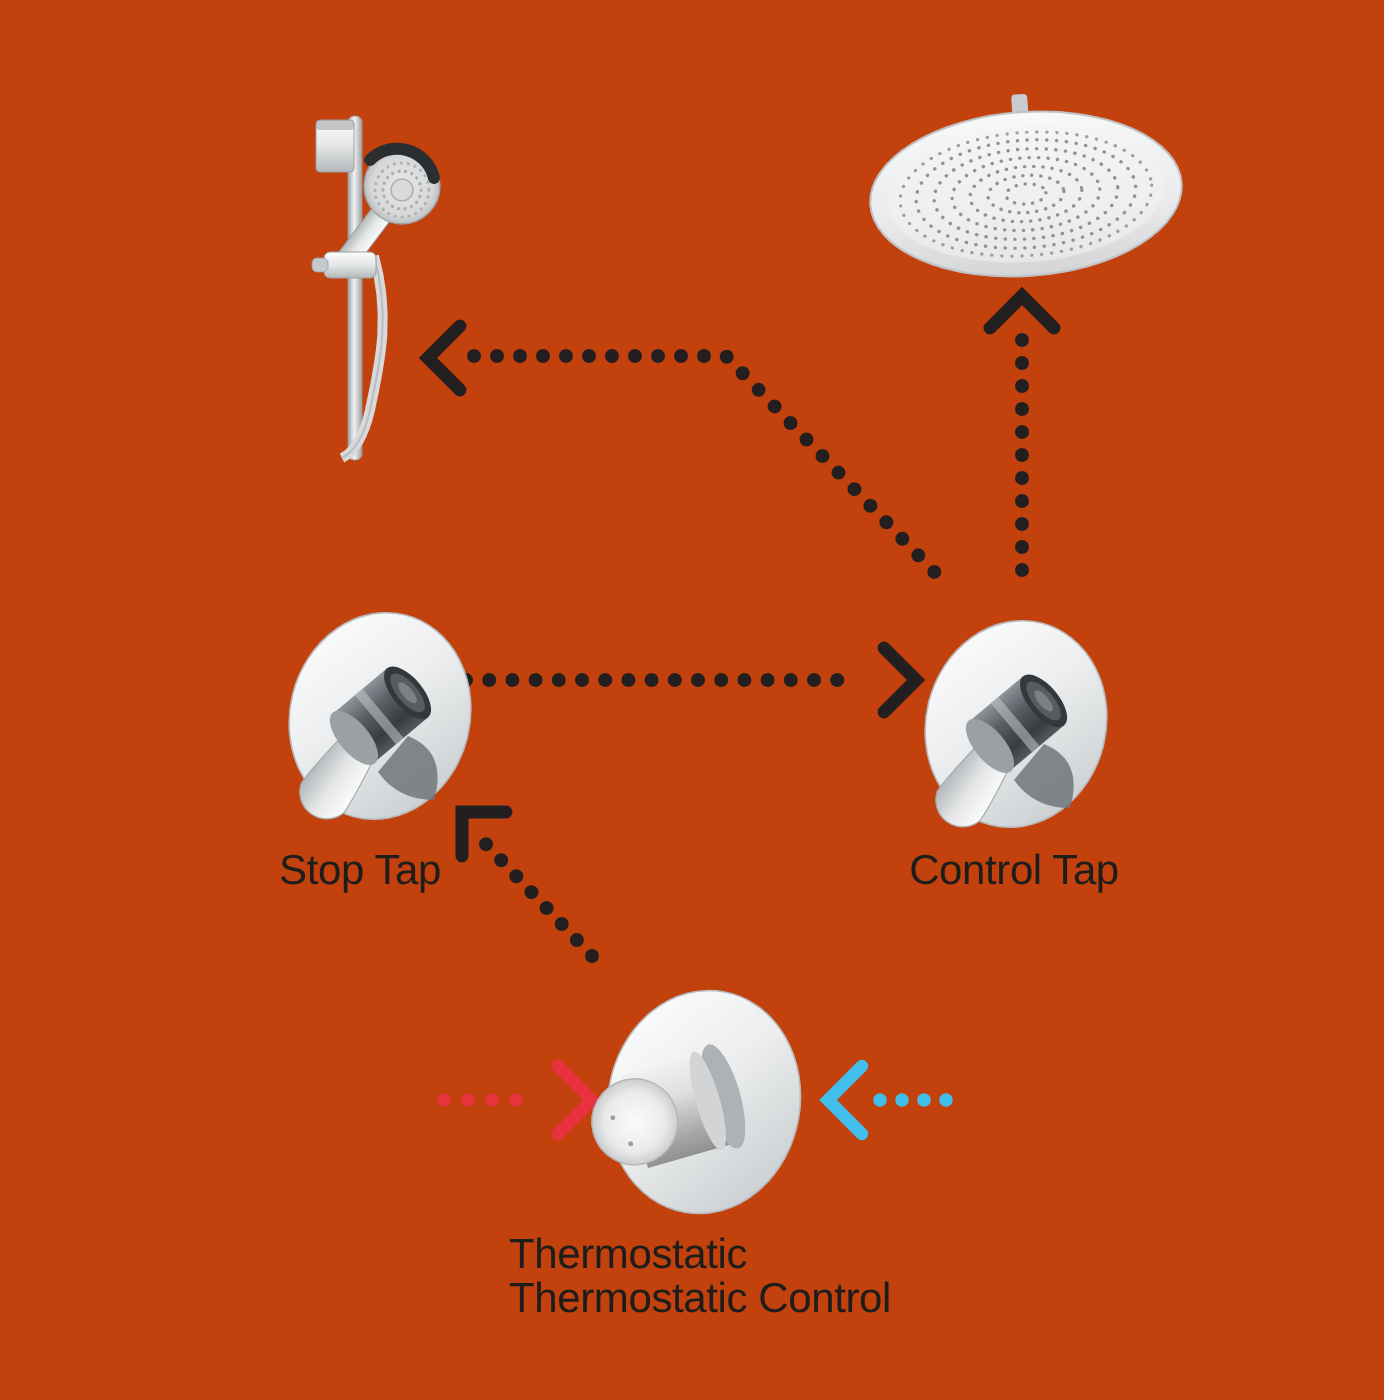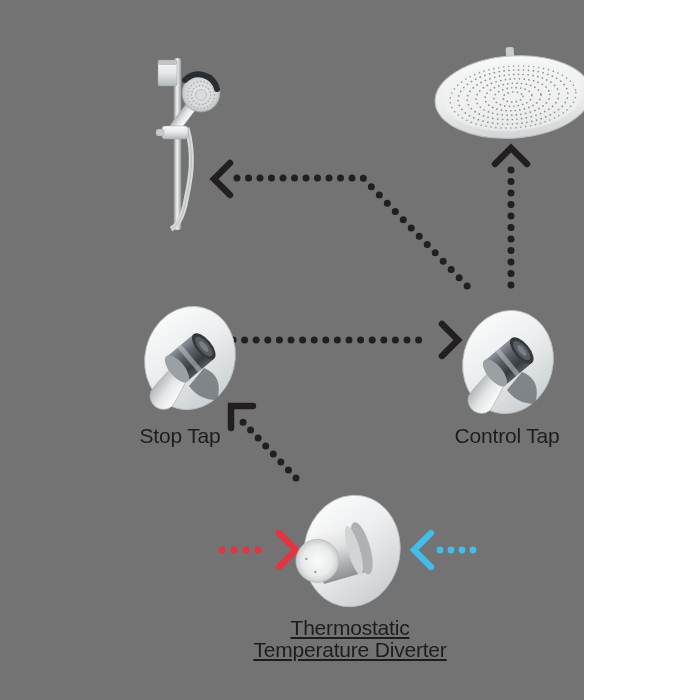--- a/index.html
+++ b/index.html
@@ -1,33 +1,33 @@
 <!DOCTYPE html>
 <html><head>
 <meta charset="utf-8">
 <style>
   html,body{margin:0;padding:0;background:#ffffff;}
   .stage{
     position:relative;
-    width:584px;height:700px;
-    background:#737373;
+    width:692px;height:700px;
+    background:#c2410c;
     font-family:"Liberation Sans", sans-serif;
     overflow:hidden;
   }
   .stage svg{position:absolute;left:0;top:0;}
   .label{
     position:absolute;
     transform:translateX(-50%);
     font-size:21px;
     line-height:22px;
     color:#1d1d1b;
     white-space:nowrap;
     letter-spacing:-0.2px;
   }
-  .label.center{text-align:center;text-decoration:underline;}
+  .label.center{}
 </style>
 </head>
 <body>
 
 <div class="stage">
 
 <svg width="700" height="700" viewBox="0 0 700 700">
   <defs>
     <linearGradient id="gPlate" x1="0" y1="0" x2="1" y2="1">
       <stop offset="0" stop-color="#ffffff"></stop>
@@ -167,16 +167,16 @@
     </g>
   </g>
 </svg>
 
 <div class="label" style="left:180px; top:425px;">Stop Tap</div>
 
 <div class="label" style="left:507px; top:425px;">Control Tap</div>
 
 <div class="label center" style="left:350px; top:617px;">
   <div>Thermostatic</div>
-  <div>Temperature Diverter</div>
+  <div>Thermostatic Control</div>
 </div>
 
 </div>
 
 </body></html>

